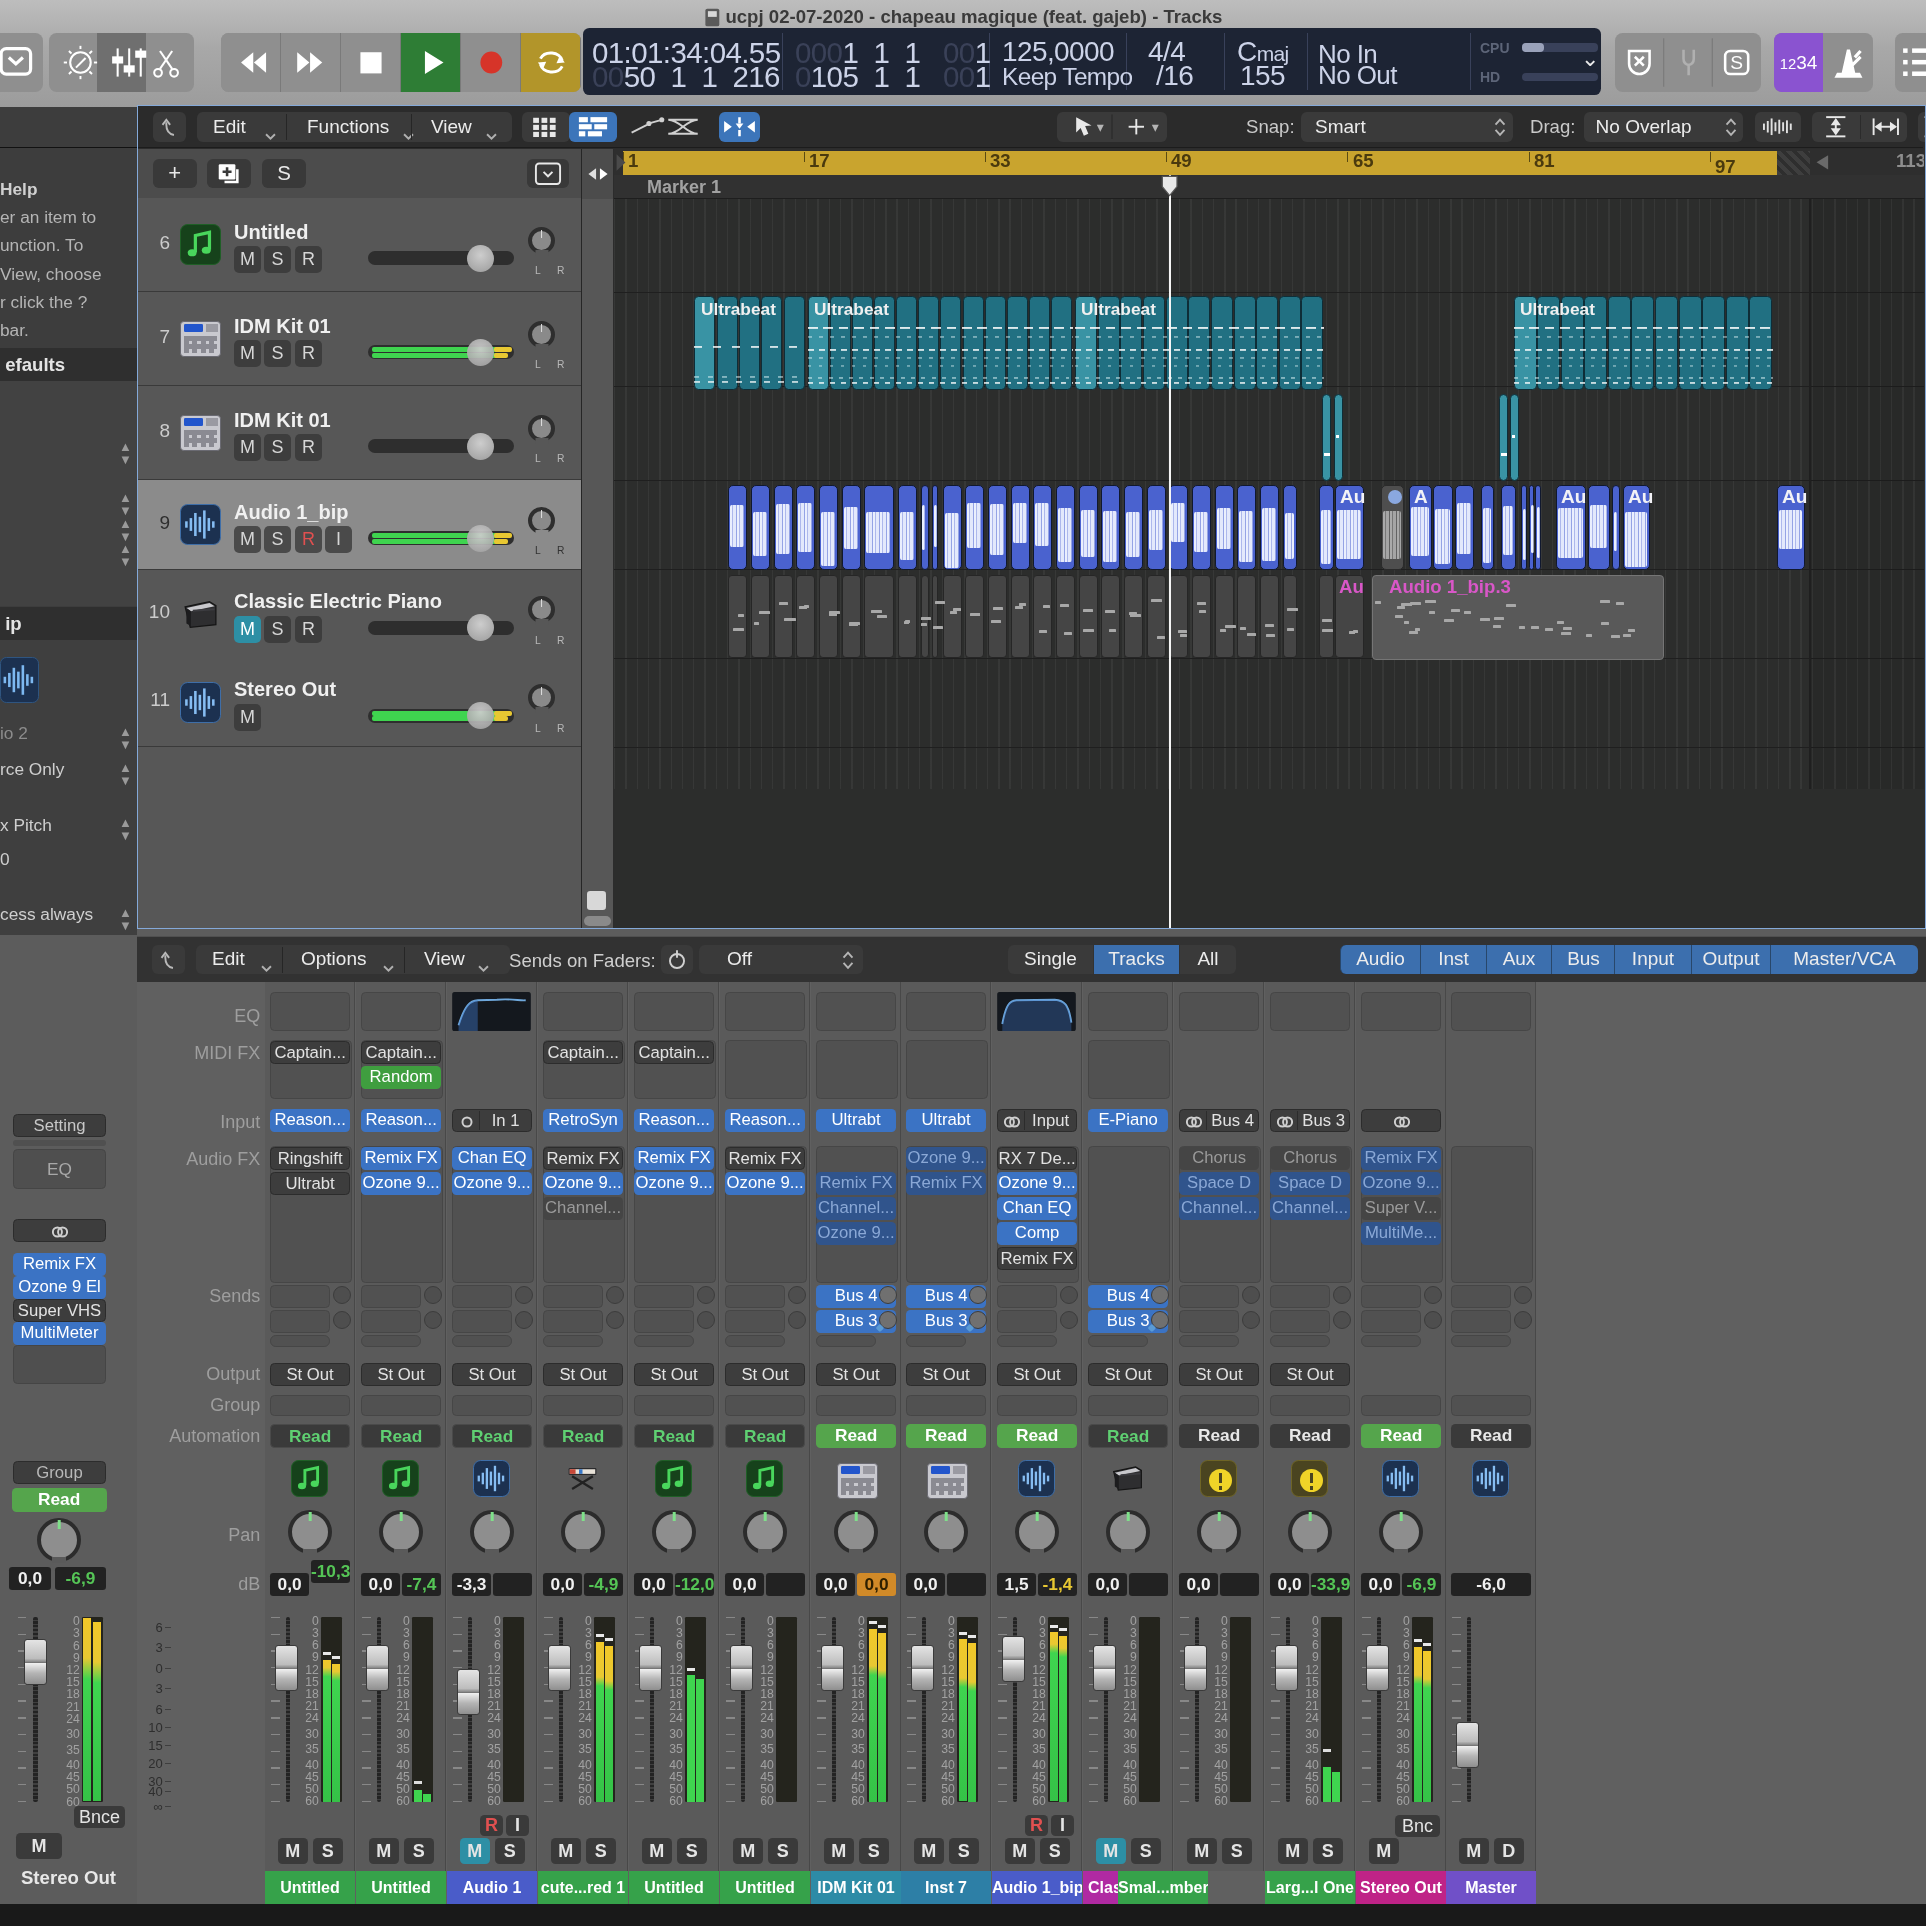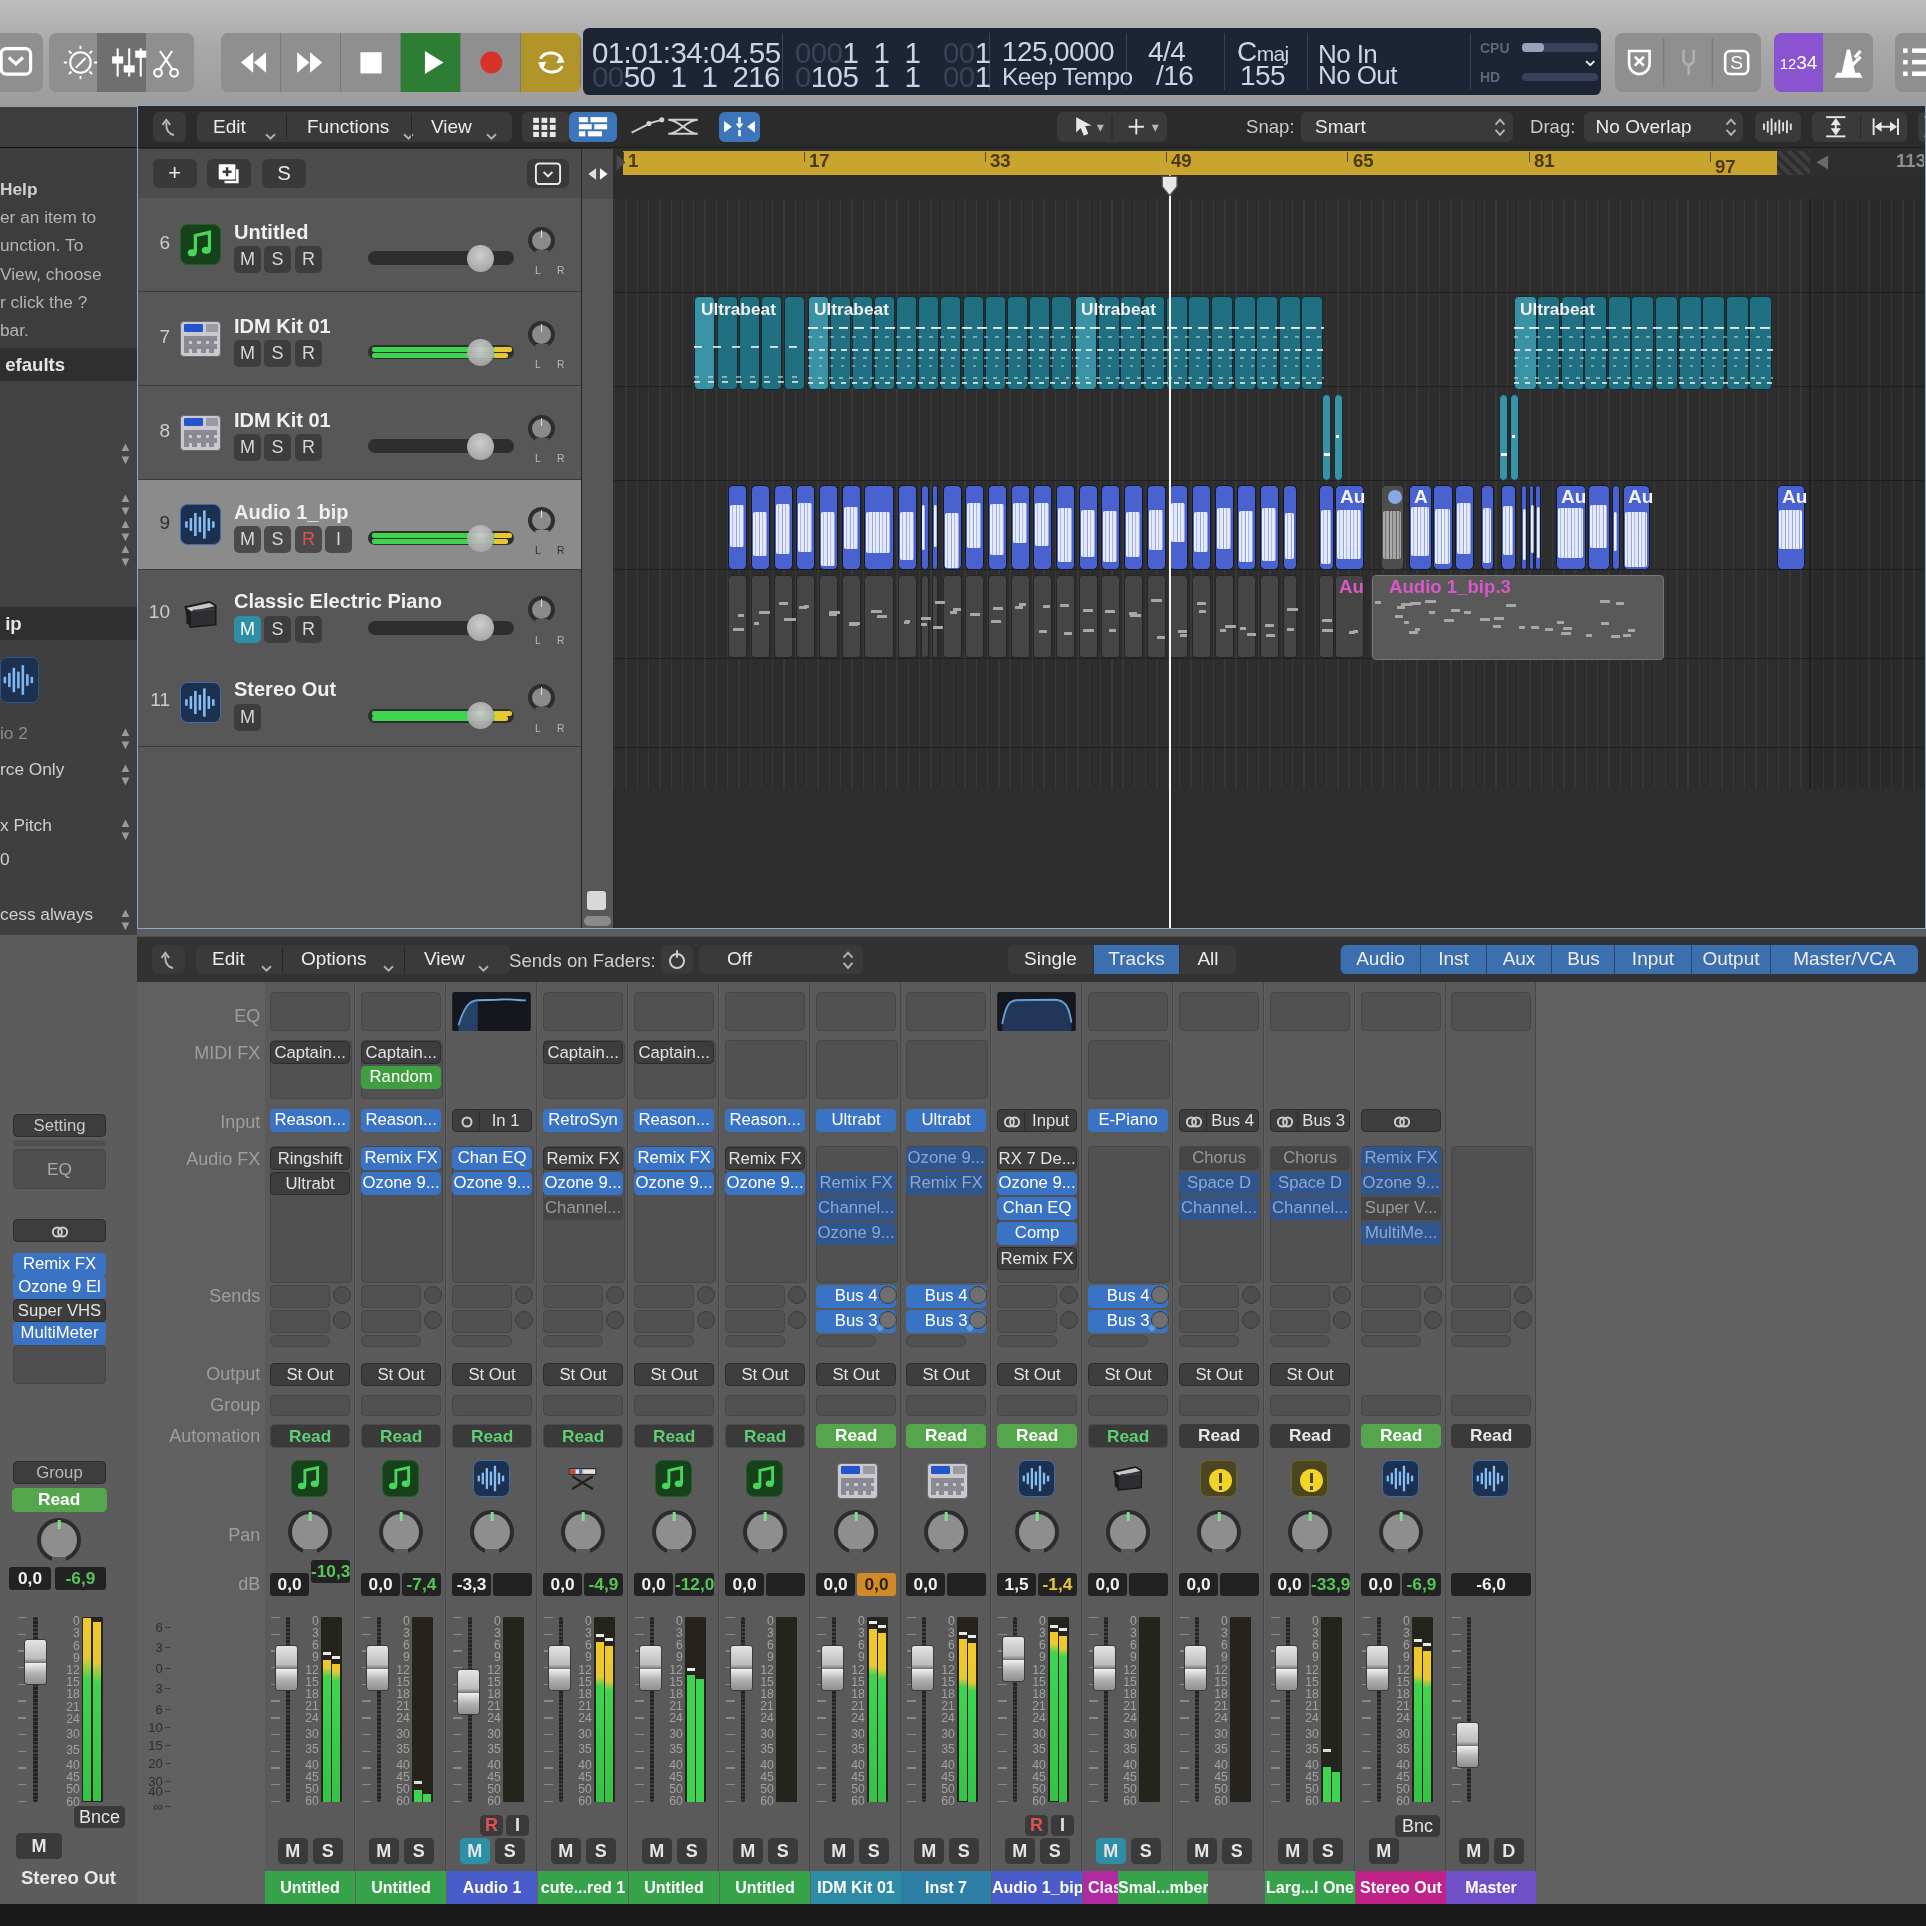--- a/index.html
+++ b/index.html
@@ -81,20 +81,24 @@
 .ticks{position:absolute;width:8.3px;background-image:repeating-linear-gradient(#888 0 1.3px, transparent 1.3px 16.7px);}
 #sideTop{position:absolute;left:0;top:107px;width:137px;height:828px;background:#3d3d3d;}
 #sideMix{position:absolute;left:0;top:935px;width:137px;height:969px;background:#5c5c5c;}
 .shead{position:absolute;left:0;width:137px;height:33px;background:#2f2f2f;color:#e4e4e4;font-size:18.6px;font-weight:bold;line-height:33px;}
 .stext{position:absolute;color:#b5b5b5;font-size:17.3px;}
 .stepper{position:absolute;left:119px;color:#9a9a9a;font-size:13px;line-height:13px;}
 #botbar{position:absolute;left:0;top:1904px;width:1926px;height:22px;background:#191919;}
 </style></head><body>
 <div id="root">
 <div id="topbar"></div>
+<div id="title"><svg width="16.7" height="19" viewBox="0 0 26 30" style="vertical-align:-3.9px">
+        <rect x="2" y="1" width="22" height="28" rx="3" fill="#5a5a5a"></rect>
+        <rect x="6" y="5" width="14" height="9" fill="#d8d8d8"></rect>
+      </svg> ucpj 02-07-2020 - chapeau magique (feat. gajeb) - Tracks</div>
 <div class="tbtn" style="left:-19px;width:62px;"><svg width="41" height="58" viewBox="0 0 64 90" style="margin-left:15.4px">
         <rect x="8" y="24" width="46" height="40" rx="8" fill="none" stroke="#fff" stroke-width="5"></rect>
         <path d="M20 38 l11 10 l11 -10" stroke="#fff" stroke-width="5" fill="none"></path>
       </svg></div>
 <div class="tbtn" style="left:49px;width:145px;overflow:hidden;">
       <div style="position:absolute;left:48px;top:0;width:49px;height:59px;background:#6f6f6f;"></div>
     </div>
 <svg class="abs" style="left:56px;top:33px;" width="131" height="59" viewBox="0 0 204 92">
       <g stroke="#fff" fill="none" stroke-width="3.2">
         <circle cx="38" cy="46" r="16"></circle>
@@ -567,20 +571,23 @@
 <div class="abs" style="left:1163px;top:1.9px;width:33px;height:24px;background:repeating-linear-gradient(45deg,#3e3e3e 0 3.9px,#2e2e2e 3.9px 7.7px);"></div>
 <svg class="abs" style="left:1200px;top:5.1px;" width="16.7" height="16.7" viewBox="0 0 26 26">
             <path d="M22 2 L4 13 L22 24 Z" fill="#6a6a6a"></path>
           </svg>
 <div class="abs" style="left:1282px;top:1.3px;font-size:18.6px;color:#8e8e8e;font-weight:bold;">113</div>
 <div class="abs" style="left:0;top:0;width:9px;height:26px;background:#2e2e2e;"></div>
 <svg class="abs" style="left:0px;top:3.9px;" width="14" height="19" viewBox="0 0 22 30">
             <path d="M4 2 L18 15 L4 28 Z" fill="#4a4a4a"></path>
           </svg>
 </div>
+<div class="abs" style="left:0;top:26px;width:1310px;height:24.4px;background:#313131;border-bottom:1.3px solid #1e1e1e;">
+          <div class="abs" style="left:33px;top:1.9px;font-size:18px;font-weight:bold;color:#a2a2a2;">Marker 1</div>
+        </div>
 <div id="grid">
 <div id="gridlines"></div>
 <div class="abs" style="left:1195px;top:0;width:1.9px;height:590px;background:#1f1f1f;z-index:2;"></div>
 <div class="abs" style="left:1197px;top:0;width:113px;height:590px;background:rgba(0,0,0,0.07);z-index:1;"></div>
 <div class="rline" style="top:93px;"></div>
 <div class="rline" style="top:187px;"></div>
 <div class="rline" style="top:281px;"></div>
 <div class="rline" style="top:370px;"></div>
 <div class="rline" style="top:459px;"></div>
 <div class="rline" style="top:548px;"></div>

